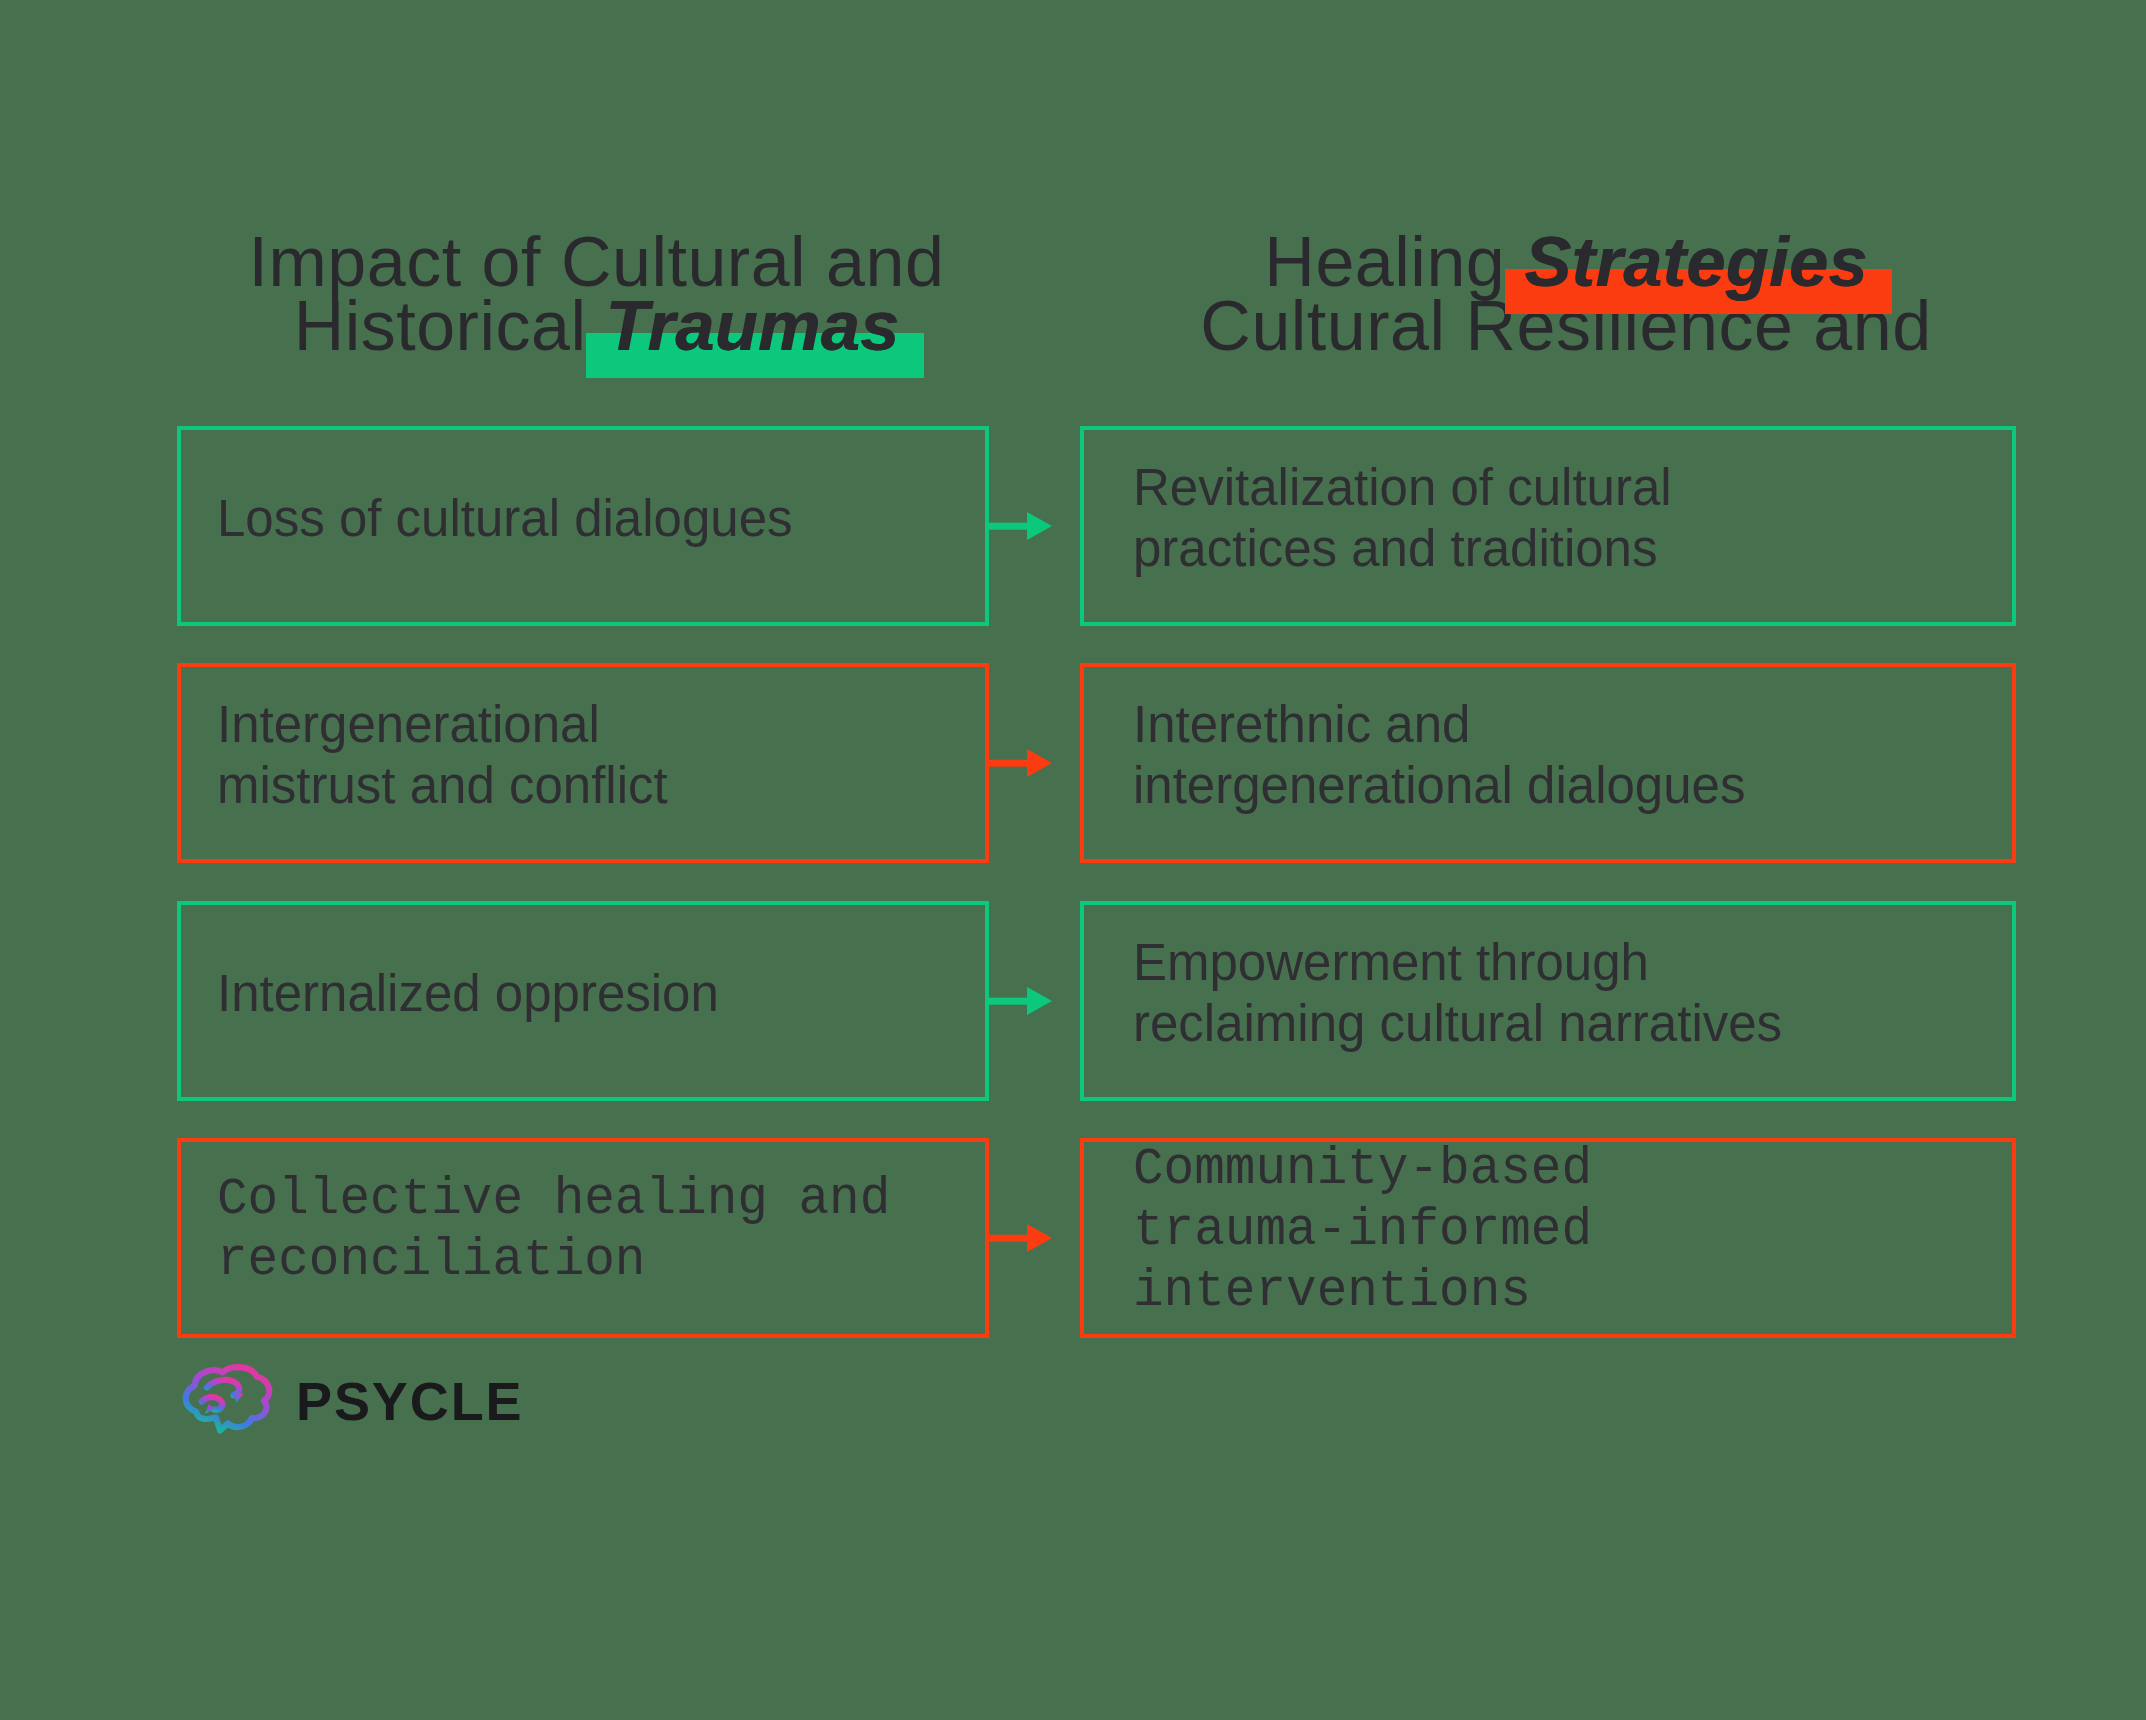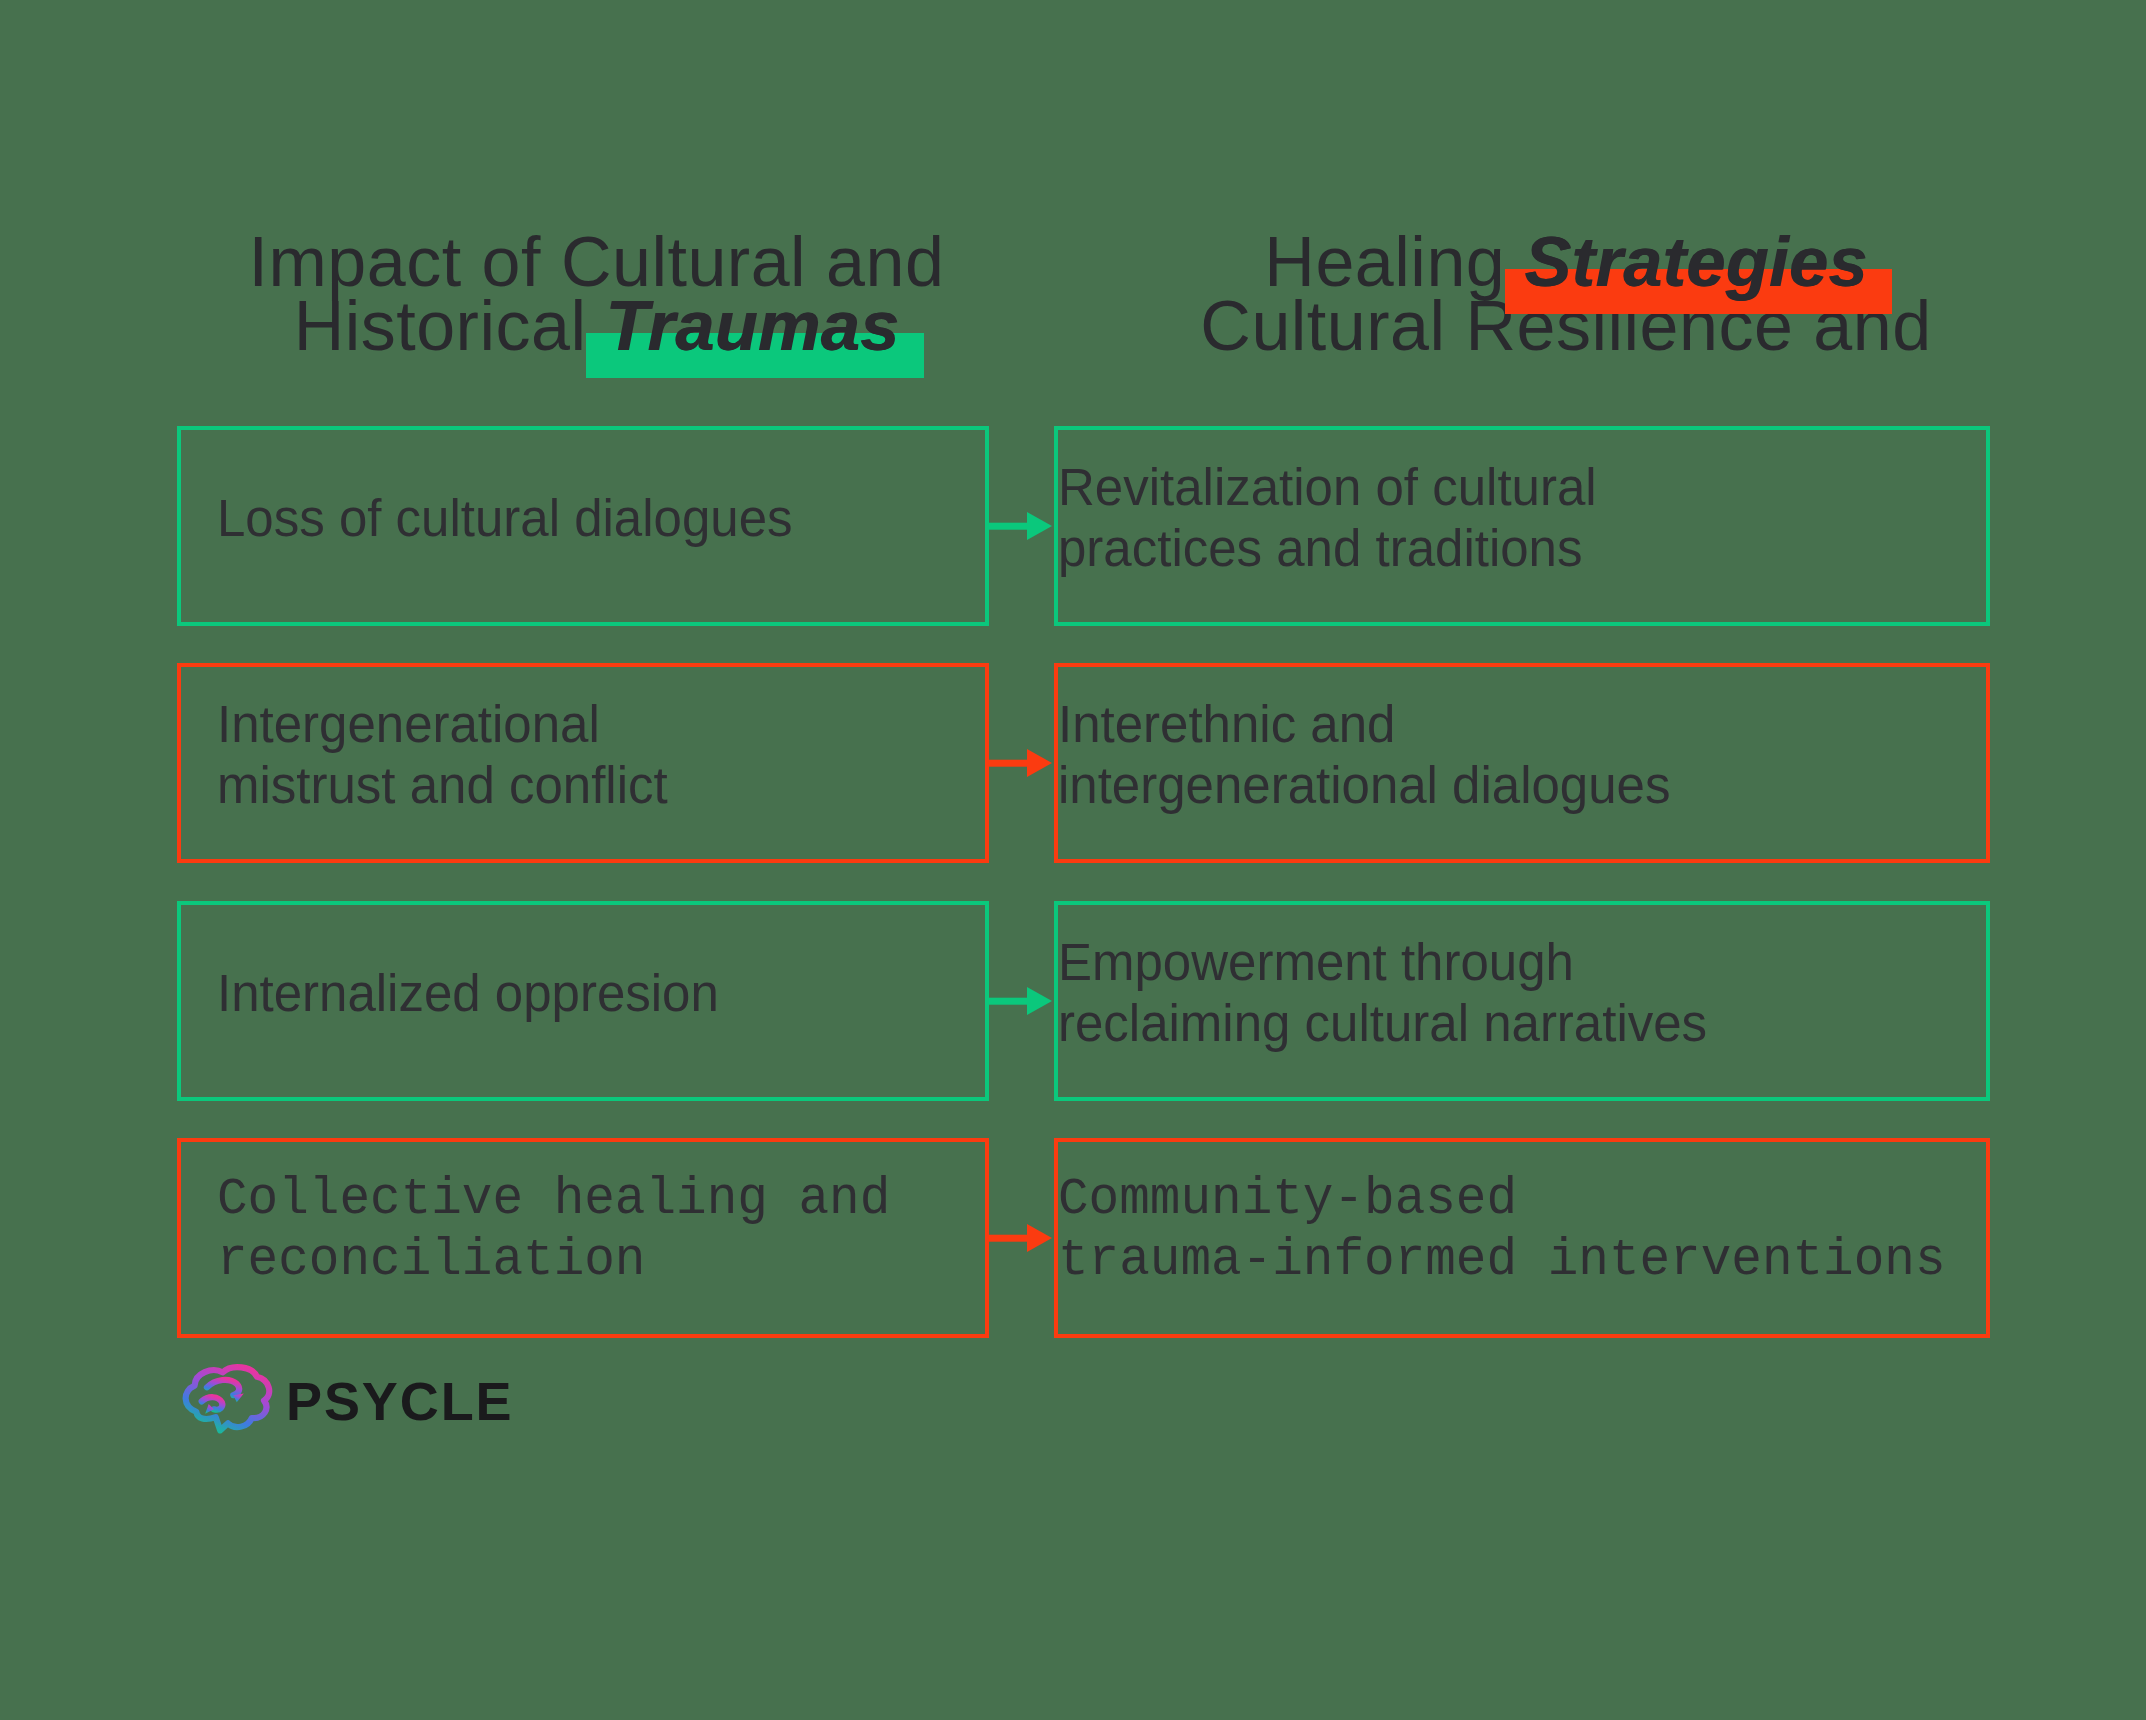--- a/index.html
+++ b/index.html
@@ -63,21 +63,21 @@
     height: 100%;
     box-sizing: border-box;
     border: 4.7px solid;
     display: flex;
     align-items: center;
     color: #2f2f33;
     font-size: 51px;
     line-height: 61px;
   }
   .box-left  { left: 177px;  width: 812px; padding-left: 36px; }
-  .box-right { left: 1054px; width: 936px; }
+  .box-right { left: 1080px; width: 936px; padding-left: 49px; }
   .box-text { transform: translateY(-7.6px); }
 
   .row-green  .box { border-color: #0BC87C; }
   .row-orange .box { border-color: #FB3B10; }
 
   
   .arrow {
     position: absolute;
     left: 989px;
     top: 50%;
@@ -110,21 +110,21 @@
   .row-orange .arrow .shaft { background: #FB3B10; }
   .row-orange .arrow .head  { border-left-color: #FB3B10; }
 
   
   .logo {
     position: absolute;
     left: 175px;
     top: 1361px;
     display: flex;
     align-items: center;
-    gap: 5px;
+    gap: 15px;
   }
   .logo-text {
     font-size: 54px;
     font-weight: 700;
     letter-spacing: 1.9px;
     color: #1a1a1c;
   }
 </style>
 </head>
 <body>

